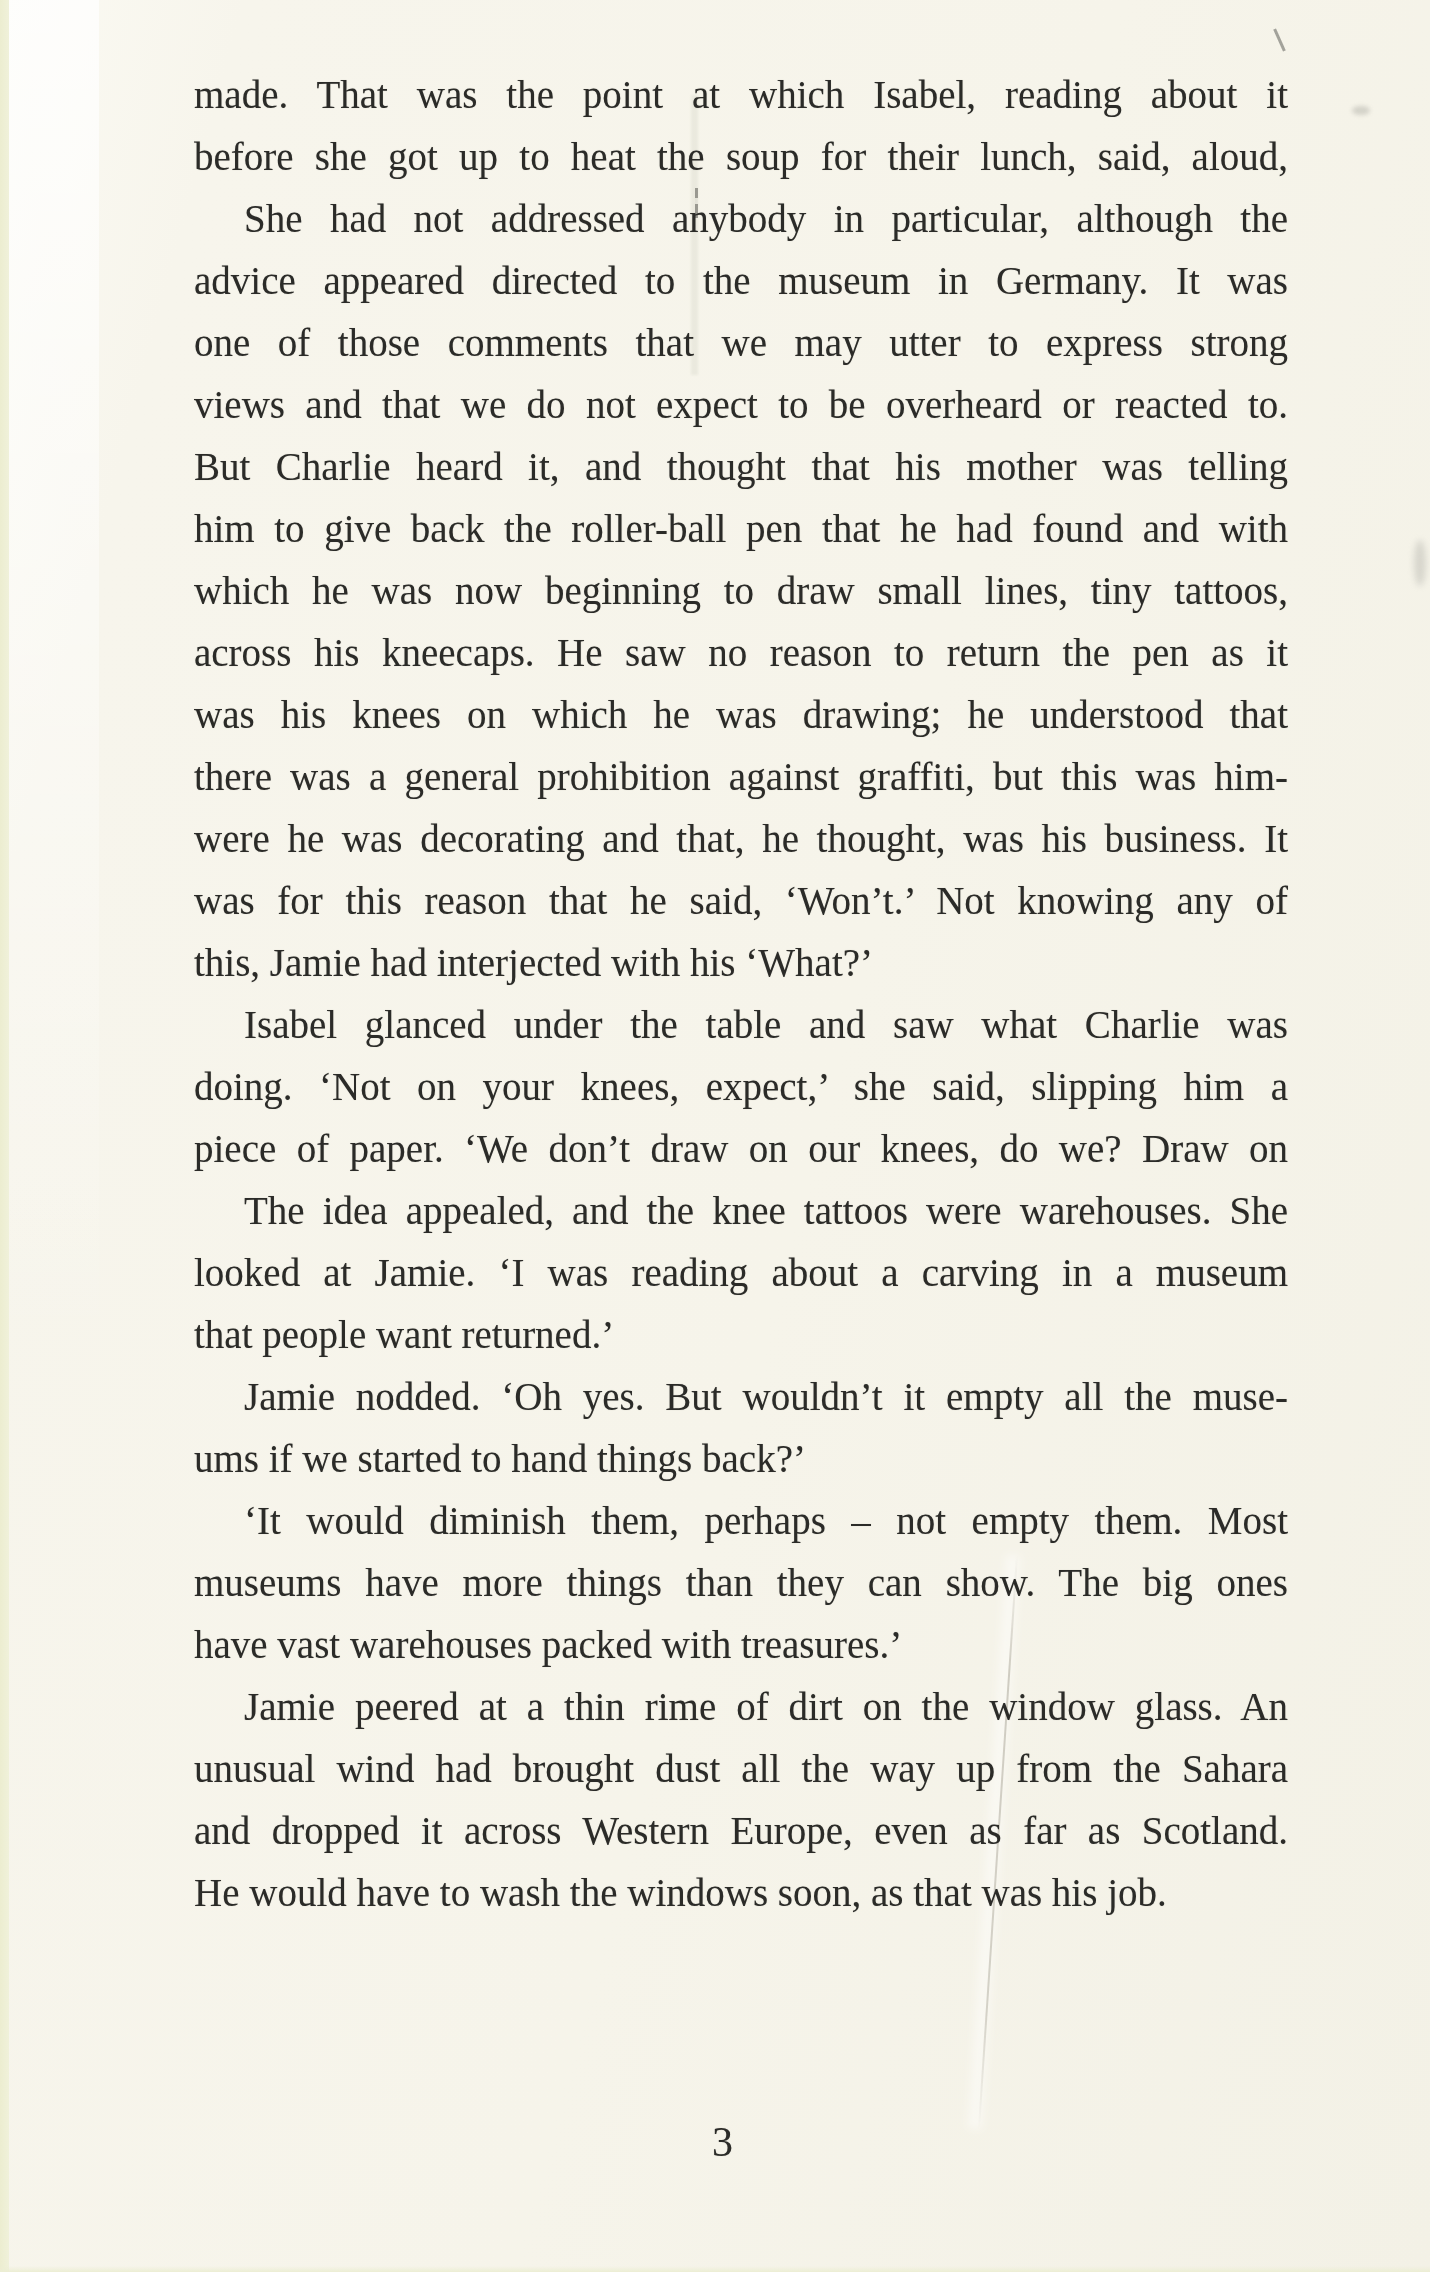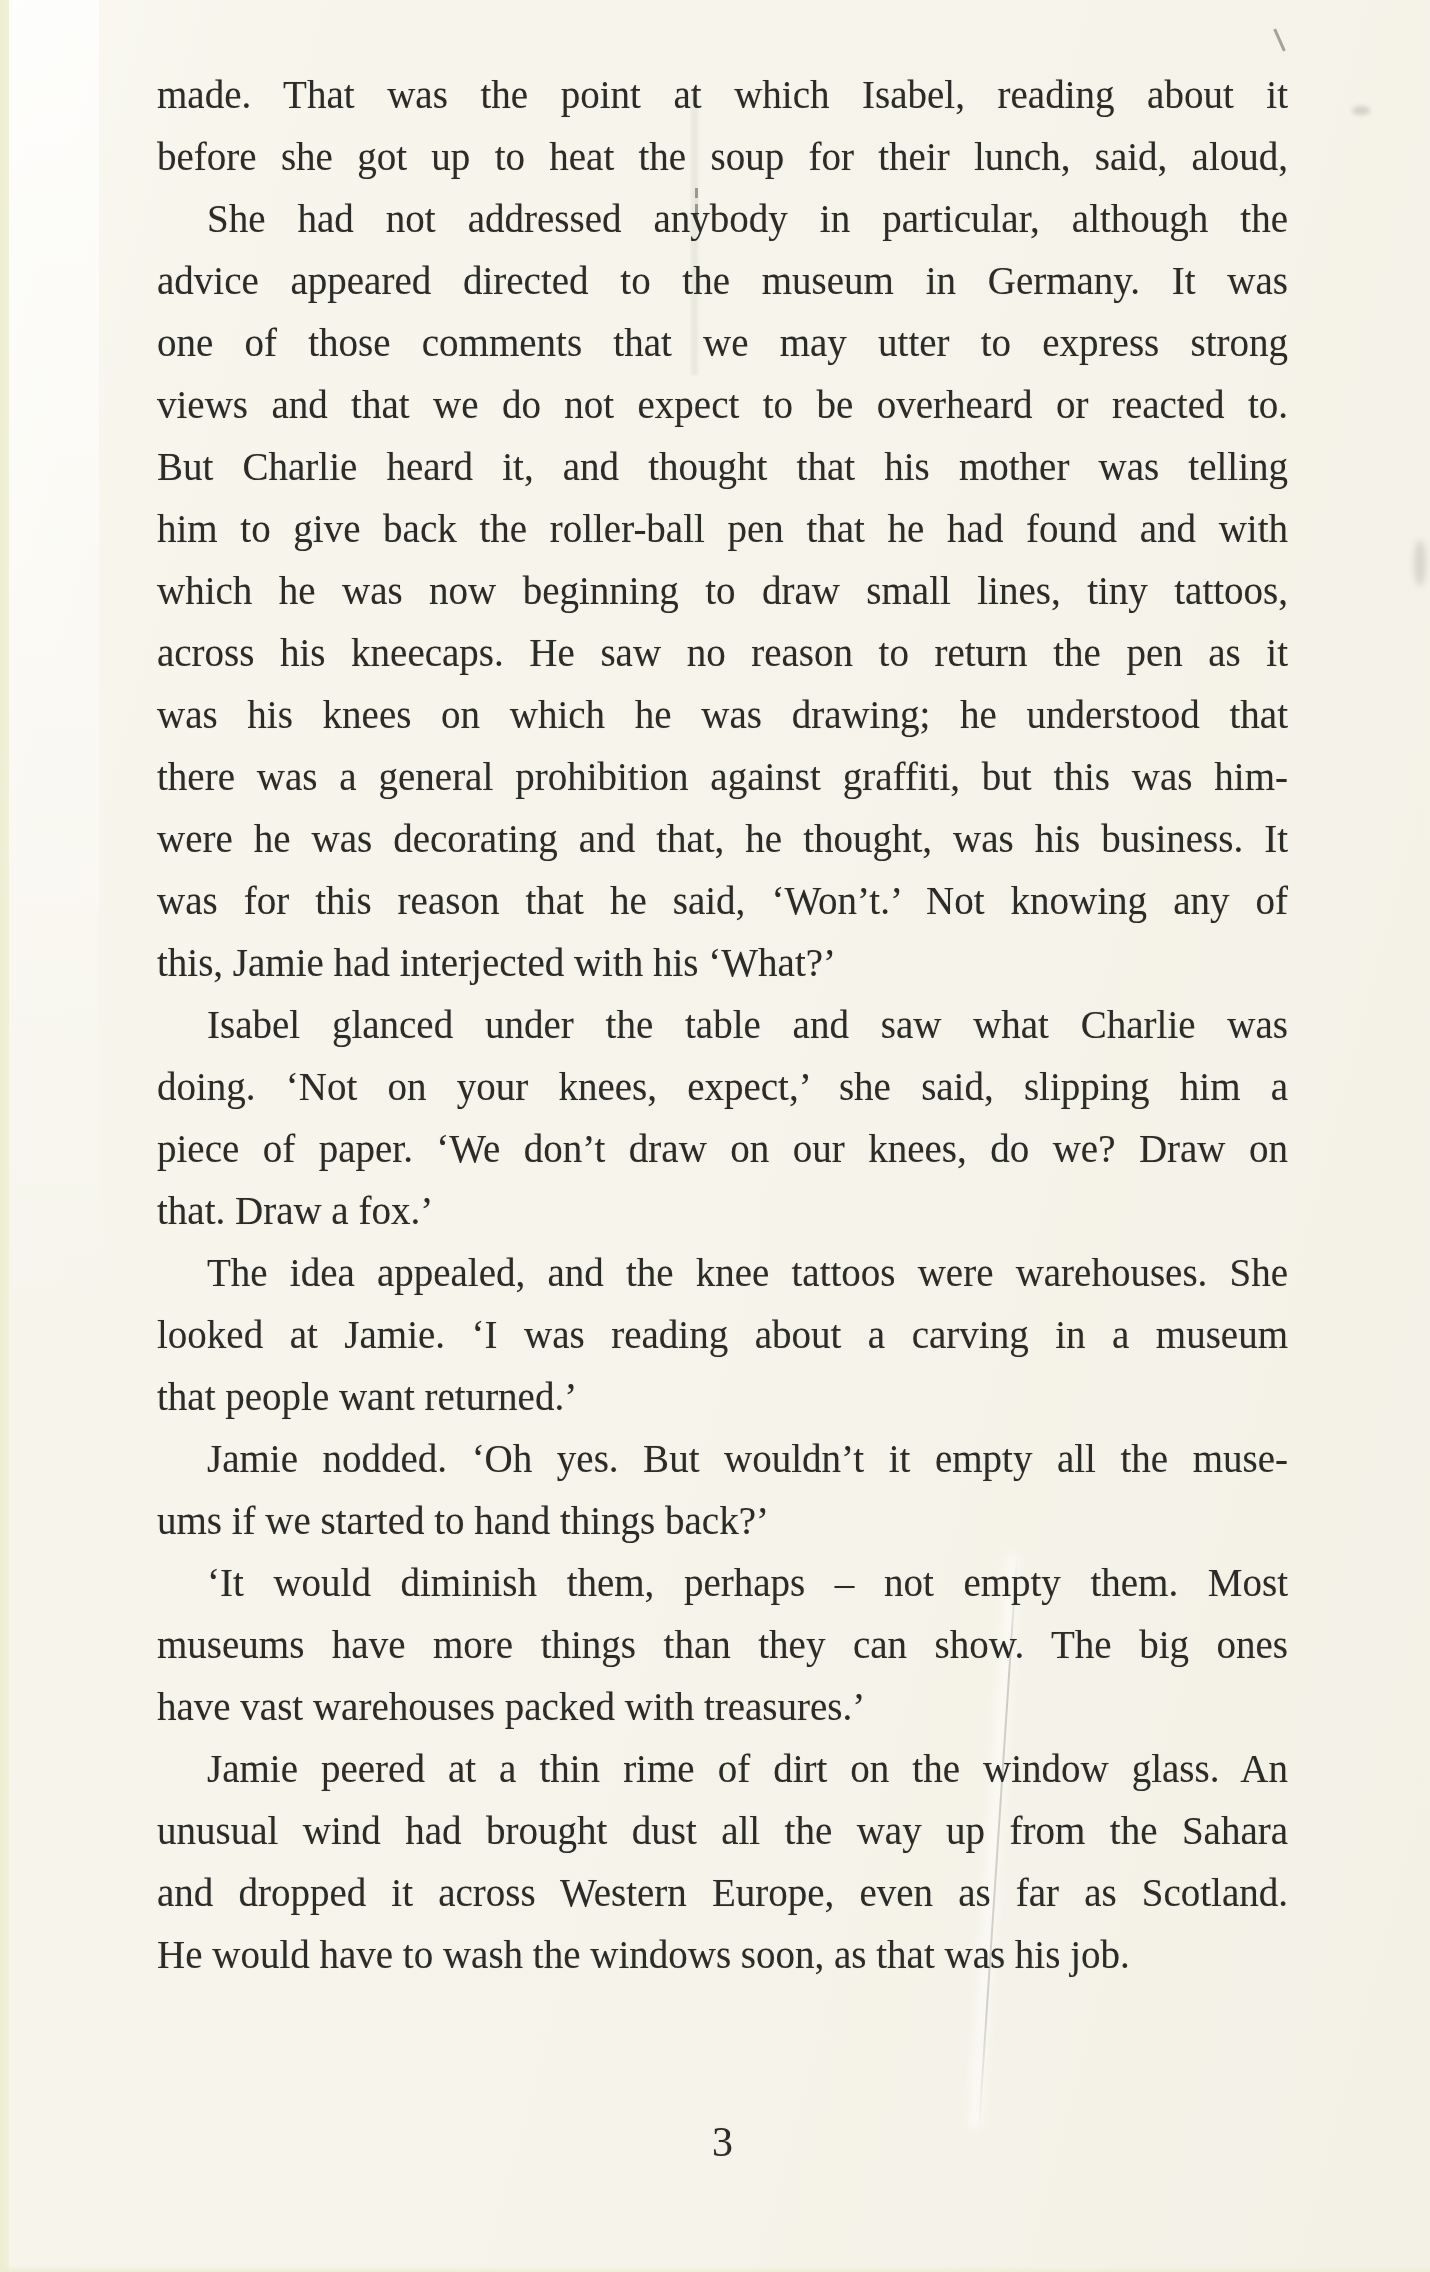--- a/index.html
+++ b/index.html
@@ -22,21 +22,21 @@
   }
   .margin-light{
     position:absolute;left:9px;top:0;width:90px;height:60%;
     background:linear-gradient(to bottom,rgba(255,255,255,.75),rgba(255,255,255,0));
   }
   .text-block{
     position:absolute;left:157px;top:64px;width:1131px;
     font-size:39px;line-height:62px;color:#2b2b28;
     text-shadow:0 0 1px rgba(43,43,40,.25);
   }
-  .line{text-align:justify;}
+  .line{text-align:justify;margin-left:37px;}
   .line.justify{text-align-last:justify;}
   .line.indent{text-indent:50px;}
   .italic{}
   .page-number{
     position:absolute;left:157px;top:2118px;width:1131px;
     text-align:center;font-size:42px;color:#2b2b28;
     text-shadow:0 0 1px rgba(43,43,40,.25);
   }
   
   .scratch-mark{
@@ -99,21 +99,20 @@
       <div class="line justify"><span>which he was now beginning to draw small lines, tiny tattoos,</span></div>
       <div class="line justify"><span>across his kneecaps. He saw no reason to return the pen as it</span></div>
       <div class="line justify"><span>was </span><span class="italic">his</span><span> knees on which he was drawing; he understood that</span></div>
       <div class="line justify"><span>there was a general prohibition against graffiti, but this was </span><span class="italic">him-</span></div>
       <div class="line justify"><span class="italic">were</span><span> he was decorating and that, he thought, was his business. It</span></div>
       <div class="line justify"><span>was for this reason that he said, ‘Won’t.’ Not knowing any of</span></div>
       <div class="line"><span>this, Jamie had interjected with his ‘What?’</span></div>
       <div class="line justify indent"><span>Isabel glanced under the table and saw what Charlie was</span></div>
       <div class="line justify"><span>doing. ‘Not on your knees, expect,’ she said, slipping him a</span></div>
       <div class="line justify"><span>piece of paper. ‘We don’t draw on our knees, do we? Draw on</span></div>
-      <div class="line"><span>that. Draw a fox.’</span></div>
       <div class="line justify indent"><span>The idea appealed, and the knee tattoos were warehouses. She</span></div>
       <div class="line justify"><span>looked at Jamie. ‘I was reading about a carving in a museum</span></div>
       <div class="line"><span>that people want returned.’</span></div>
       <div class="line justify indent"><span>Jamie nodded. ‘Oh yes. But wouldn’t it empty all the muse-</span></div>
       <div class="line"><span>ums if we started to hand things back?’</span></div>
       <div class="line justify indent"><span>‘It would diminish them, perhaps – not empty them. Most</span></div>
       <div class="line justify"><span>museums have more things than they can show. The big ones</span></div>
       <div class="line"><span>have vast warehouses packed with treasures.’</span></div>
       <div class="line justify indent"><span>Jamie peered at a thin rime of dirt on the window glass. An</span></div>
       <div class="line justify"><span>unusual wind had brought dust all the way up from the Sahara</span></div>

